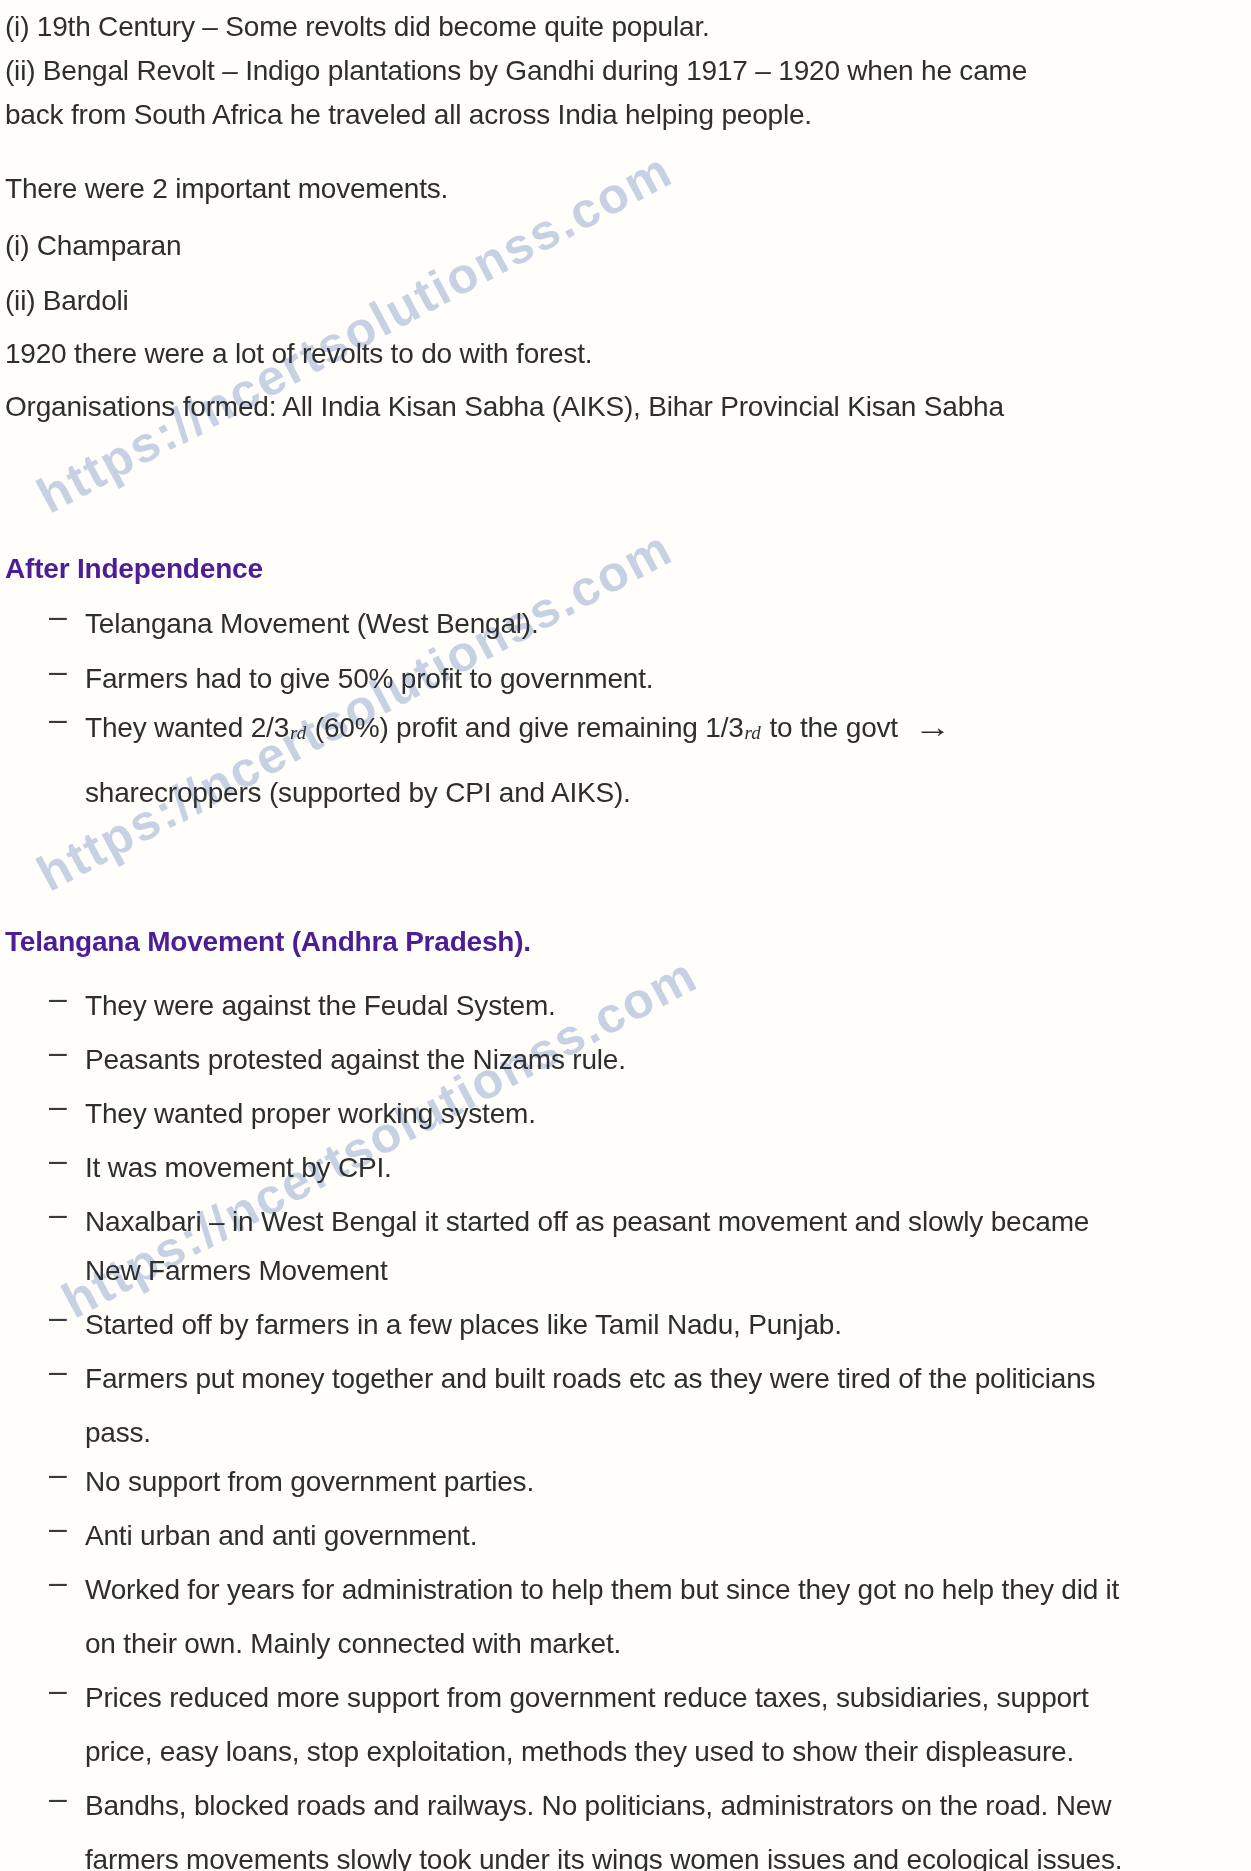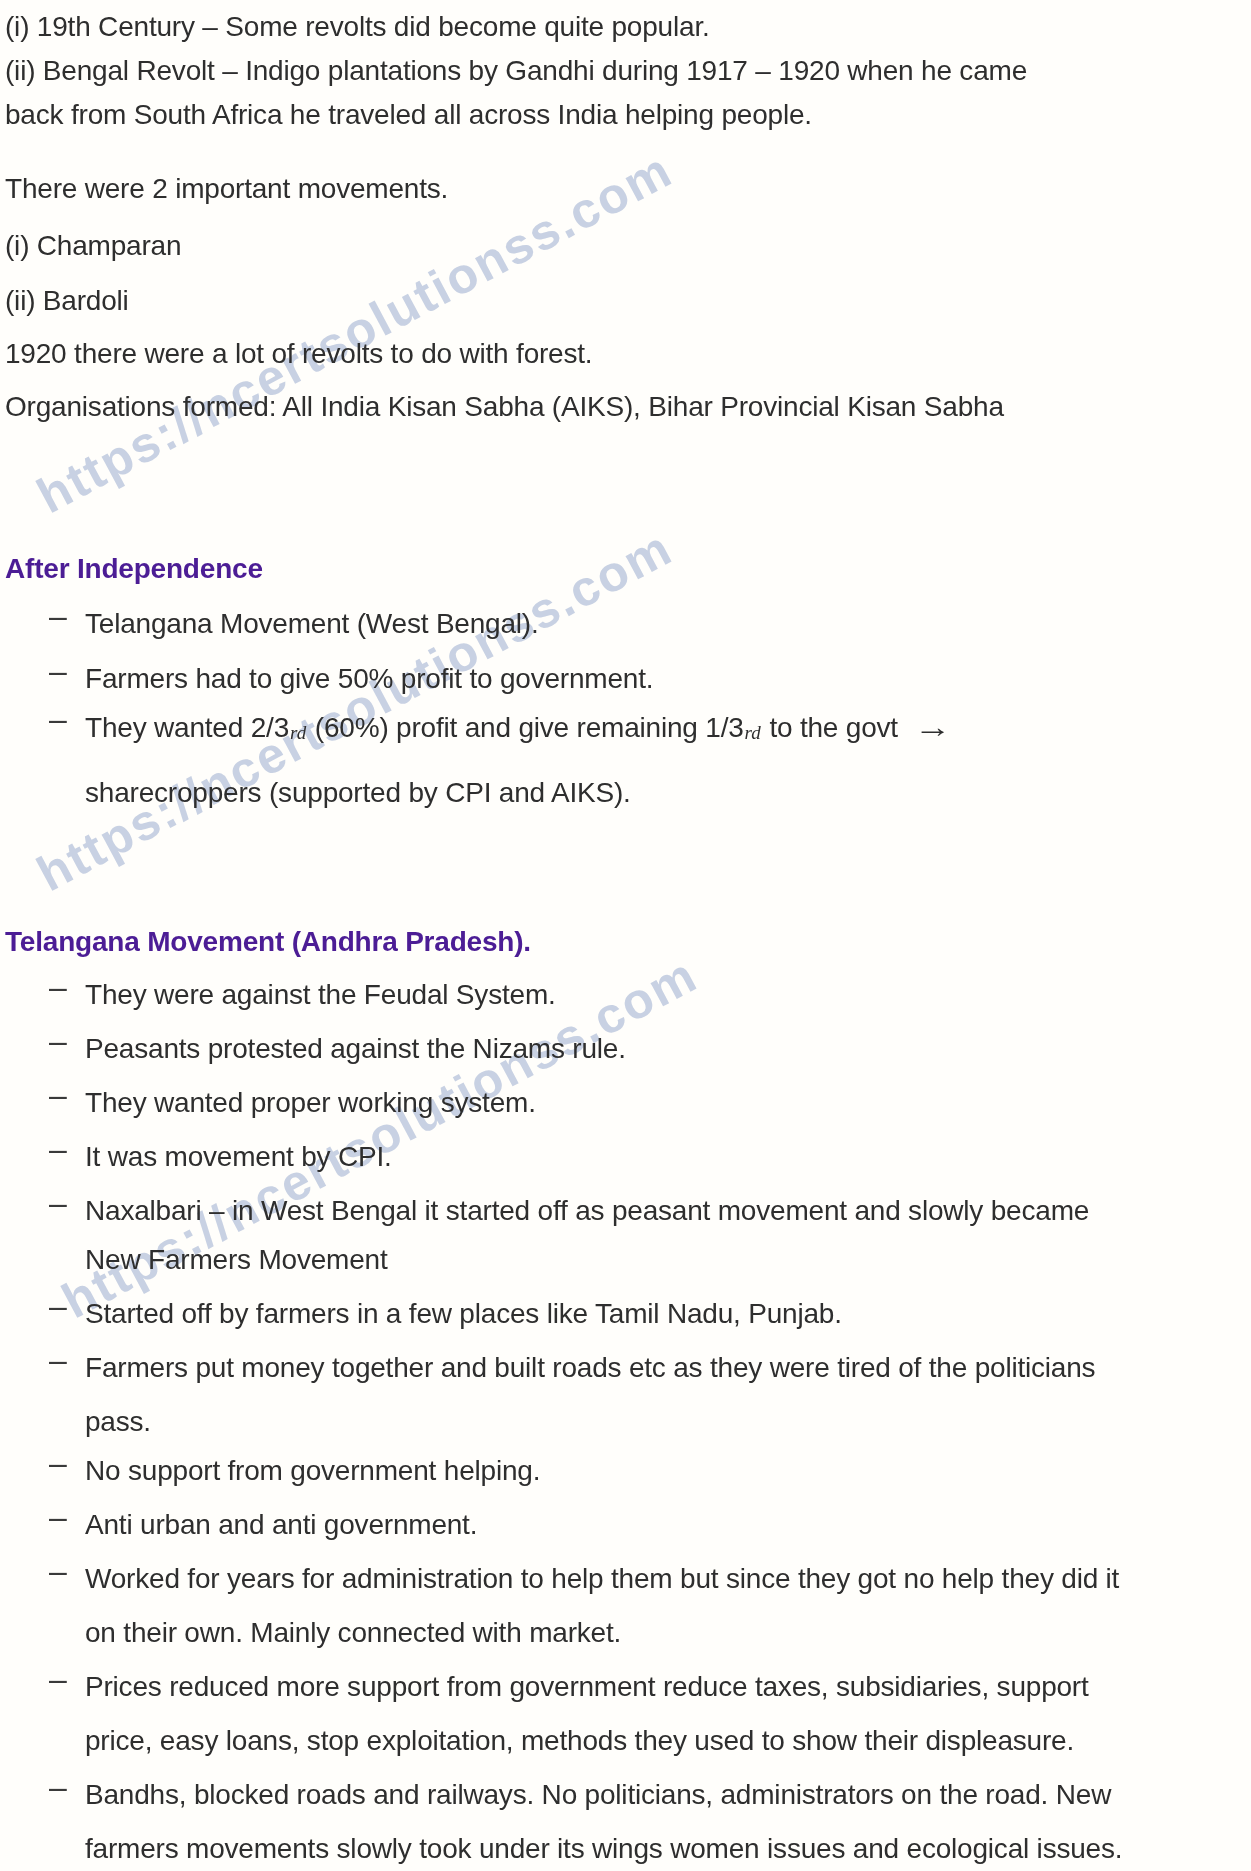--- a/index.html
+++ b/index.html
@@ -61,21 +61,21 @@
     font-size:30px;
     transform:scaleX(1.25);
     transform-origin:left center;
   }
   
   .mb15{margin-bottom:15px}
   .mb19{margin-bottom:19px}
   .mb20{margin-bottom:20px}
   .mb24{margin-bottom:24px}
   .mb26{margin-bottom:26px}
-  .mb27{margin-bottom:24px}
+  .mb27{margin-bottom:35px}
   .mb28{margin-bottom:28px}
   .mb31{margin-bottom:31px}
   .mb45{margin-bottom:45px}
   .mb76{margin-bottom:120px}
   .mb133{margin-bottom:133px}
 </style>
 </head>
 <body>
 
 <div class="watermark wm1">https://ncertsolutionss.com</div>
@@ -136,21 +136,21 @@
     <span class="dash">–</span>
     <span>Started off by farmers in a few places like Tamil Nadu, Punjab.</span>
   </div>
   <div class="line bullet">
     <span class="dash">–</span>
     <span>Farmers put money together and built roads etc as they were tired of the politicians</span>
   </div>
   <div class="line cont mb20">pass.</div>
   <div class="line bullet">
     <span class="dash">–</span>
-    <span>No support from government helping.</span>
+    <span>No support from government parties.</span>
   </div>
   <div class="line bullet">
     <span class="dash">–</span>
     <span>Anti urban and anti government.</span>
   </div>
   <div class="line bullet">
     <span class="dash">–</span>
     <span>Worked for years for administration to help them but since they got no help they did it</span>
   </div>
   <div class="line cont">on their own. Mainly connected with market.</div>

